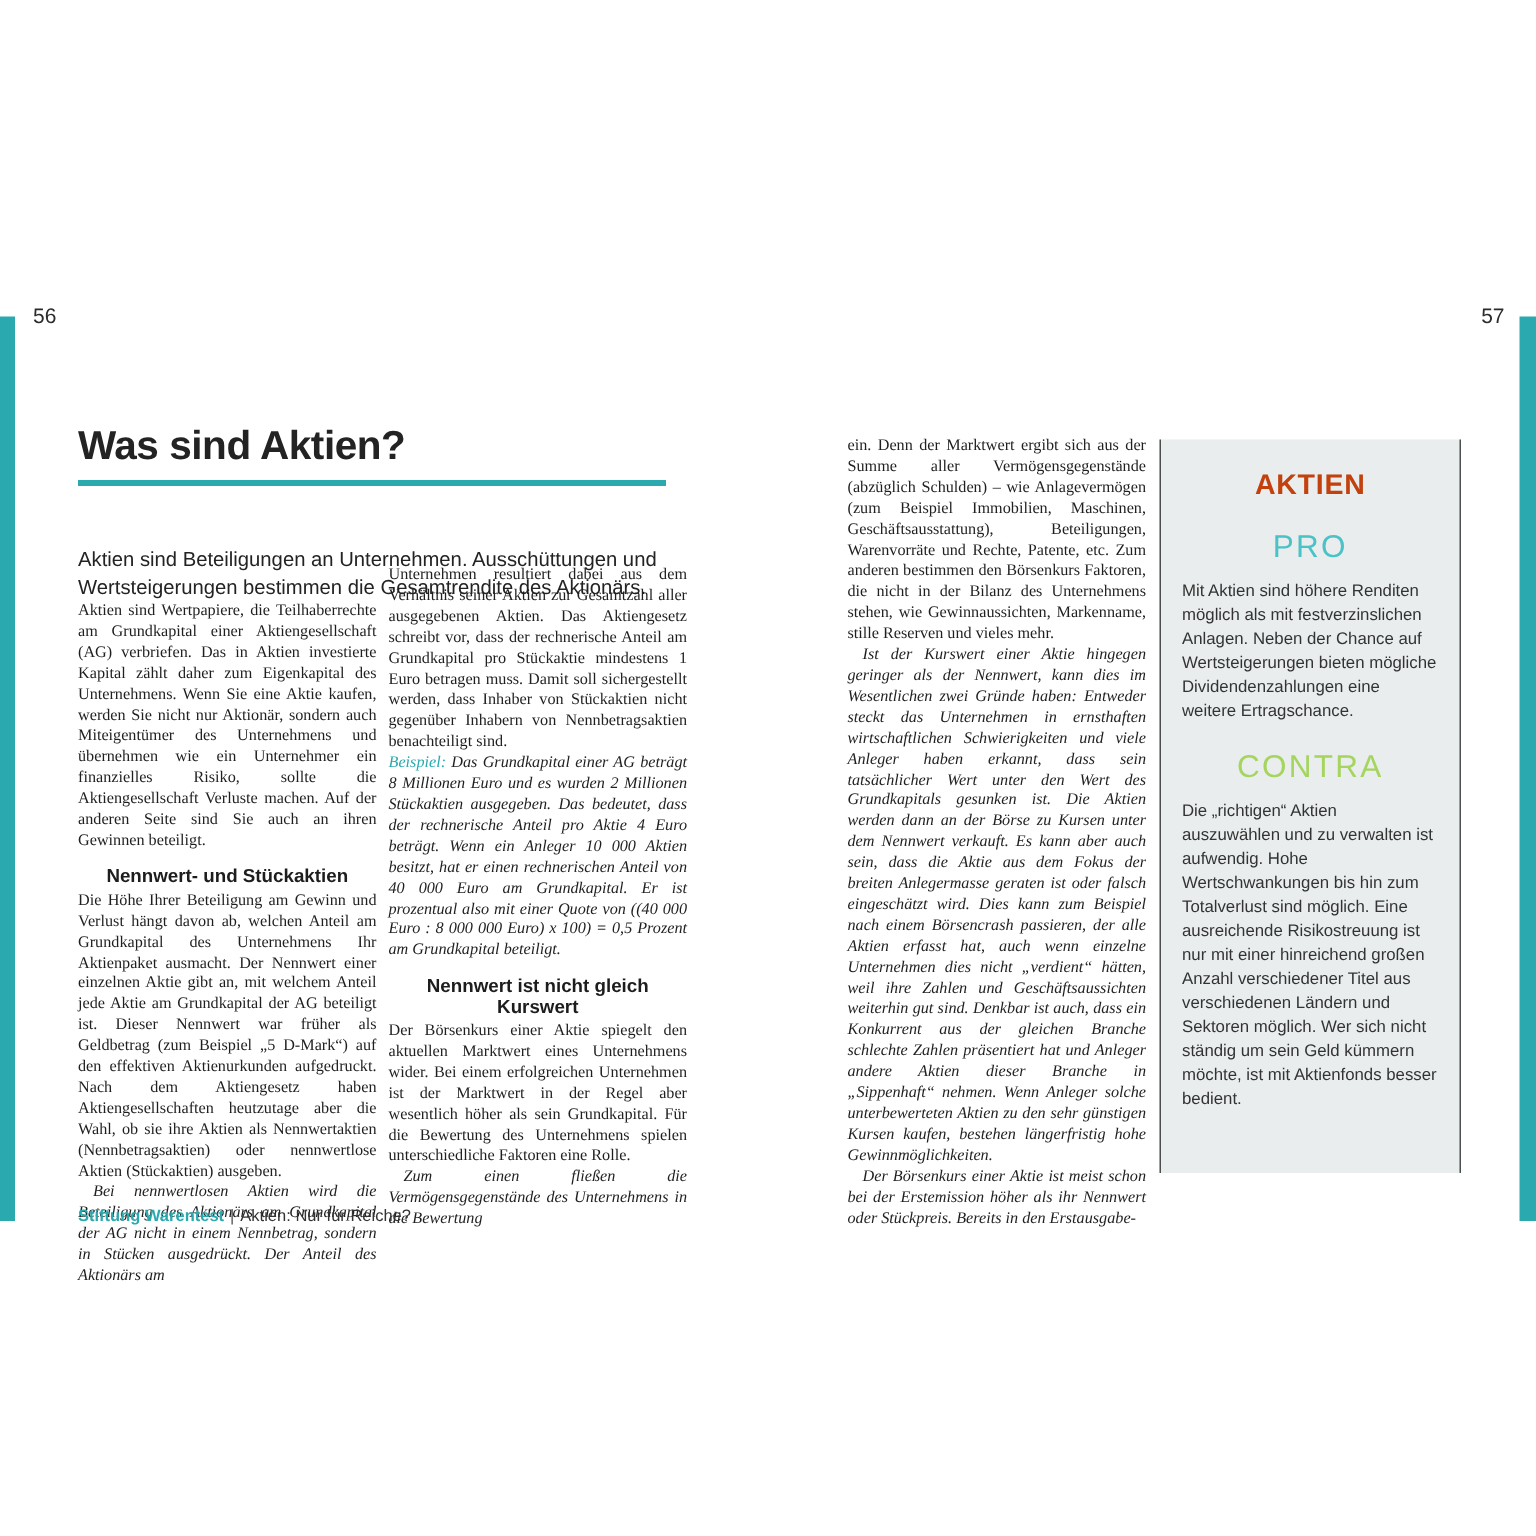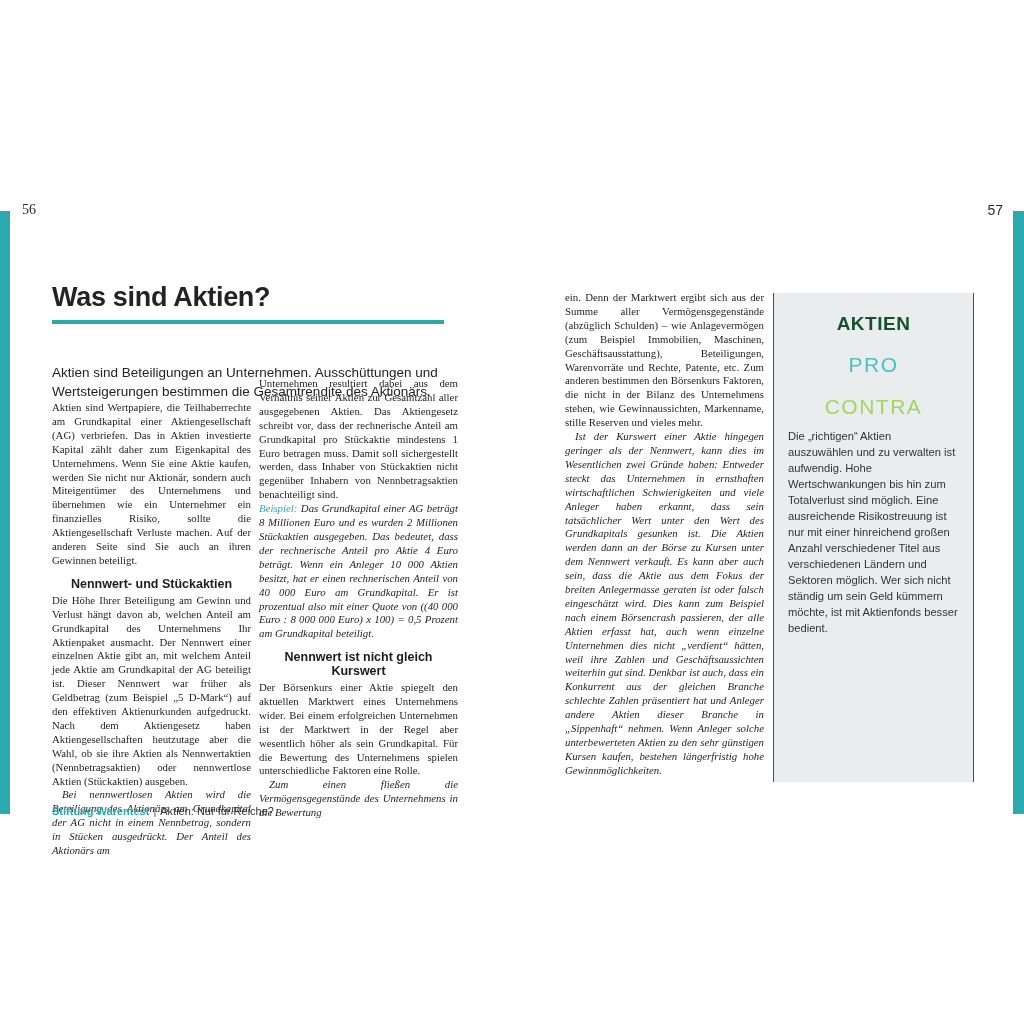--- a/index.html
+++ b/index.html
@@ -4,21 +4,21 @@
 <style>
   html,body{margin:0;padding:0;}
   body{
     width:1024px;height:1024px;position:relative;background:#ffffff;
     font-family:"Liberation Sans",sans-serif;color:#232323;overflow:hidden;
   }
   .spine{position:absolute;top:211px;width:10px;height:603px;background:#2AA9AF;}
   .spine.left{left:0;}
   .spine.right{right:0;width:11px;}
   .pagenum{position:absolute;top:202px;font-size:14px;color:#2b2b2b;}
-  .pagenum.left{left:22px;font-family:Liberation Serif, serif;}
+  .pagenum.left{left:22px;}
   .pagenum.right{right:21px;}
   .heading{
     position:absolute;left:52px;top:282px;margin:0;
     font-size:27px;font-weight:bold;color:#232323;letter-spacing:-0.3px;
   }
   .rule{position:absolute;left:52px;top:320px;width:392px;height:4px;background:#2AA9AF;}
   .intro{
     position:absolute;left:52px;top:332px;width:424px;
     font-size:13.5px;line-height:1.38;color:#232323;margin-top:32px;
   }
@@ -38,21 +38,21 @@
   }
   .example{margin-top:13px;font-style:italic;}
   .example .label{color:#2AA9AF;}
   .infobox{
     position:absolute;left:773px;top:293px;width:201px;height:489px;
     box-sizing:border-box;background:#E9EDED;
     border-left:1px solid #4b4f4f;border-right:1px solid #4b4f4f;
     padding:20px 14px 0;
   }
   .ib-title{
-    text-align:center;font-size:19px;font-weight:bold;color:#14532d;
+    text-align:center;font-size:19px;font-weight:bold;color:#c2410c;
     letter-spacing:0.5px;margin:0 0 13px;
   }
   .ib-text{font-size:11.2px;line-height:1.43;color:#333333;}
   .ib-text .bold{font-weight:bold;}
   .ib-sub{
     text-align:center;font-size:21px;font-weight:normal;
     color:#4BC2C6;letter-spacing:1.5px;margin:18px 0 9px;
   }
   .ib-sub.contra{color:#A5D55F;}
   .footer{position:absolute;left:52px;top:805px;font-size:11px;color:#333333;}
@@ -83,24 +83,26 @@
   <p>Unternehmen resultiert dabei aus dem Verhältnis seiner Aktien zur Gesamtzahl aller ausgegebenen Aktien. Das Aktiengesetz schreibt vor, dass der rechnerische Anteil am Grundkapital pro Stückaktie mindestens 1 Euro betragen muss. Damit soll sichergestellt werden, dass Inhaber von Stückaktien nicht gegenüber Inhabern von Nennbetragsaktien benachteiligt sind.</p>
   <p class="example"><span class="label">Beispiel:</span><span> Das Grundkapital einer AG beträgt 8 Millionen Euro und es wurden 2 Millionen Stückaktien ausgegeben. Das bedeutet, dass der rechnerische Anteil pro Aktie 4 Euro beträgt. Wenn ein Anleger 10 000 Aktien besitzt, hat er einen rechnerischen Anteil von 40 000 Euro am Grundkapital. Er ist prozentual also mit einer Quote von ((40 000 Euro : 8 000 000 Euro) x 100) = 0,5 Prozent am Grundkapital beteiligt.</span></p>
   <h3>Nennwert ist nicht gleich Kurswert</h3>
   <p>Der Börsenkurs einer Aktie spiegelt den aktuellen Marktwert eines Unternehmens wider. Bei einem erfolgreichen Unternehmen ist der Marktwert in der Regel aber wesentlich höher als sein Grundkapital. Für die Bewertung des Unternehmens spielen unterschiedliche Faktoren eine Rolle.</p>
   <p class="indent">Zum einen fließen die Vermögensgegenstände des Unternehmens in die Bewertung</p>
 </div>
 
 <div class="bodycol" id="col3">
   <p>ein. Denn der Marktwert ergibt sich aus der Summe aller Vermögensgegenstände (abzüglich Schulden) – wie Anlagevermögen (zum Beispiel Immobilien, Maschinen, Geschäftsausstattung), Beteiligungen, Warenvorräte und Rechte, Patente, etc. Zum anderen bestimmen den Börsenkurs Faktoren, die nicht in der Bilanz des Unternehmens stehen, wie Gewinnaussichten, Markenname, stille Reserven und vieles mehr.</p>
   <p class="indent">Ist der Kurswert einer Aktie hingegen geringer als der Nennwert, kann dies im Wesentlichen zwei Gründe haben: Entweder steckt das Unternehmen in ernsthaften wirtschaftlichen Schwierigkeiten und viele Anleger haben erkannt, dass sein tatsächlicher Wert unter den Wert des Grundkapitals gesunken ist. Die Aktien werden dann an der Börse zu Kursen unter dem Nennwert verkauft. Es kann aber auch sein, dass die Aktie aus dem Fokus der breiten Anlegermasse geraten ist oder falsch eingeschätzt wird. Dies kann zum Beispiel nach einem Börsencrash passieren, der alle Aktien erfasst hat, auch wenn einzelne Unternehmen dies nicht „verdient“ hätten, weil ihre Zahlen und Geschäftsaussichten weiterhin gut sind. Denkbar ist auch, dass ein Konkurrent aus der gleichen Branche schlechte Zahlen präsentiert hat und Anleger andere Aktien dieser Branche in „Sippenhaft“ nehmen. Wenn Anleger solche unterbewerteten Aktien zu den sehr günstigen Kursen kaufen, bestehen längerfristig hohe Gewinnmöglichkeiten.</p>
+  <p class="indent">Der Börsenkurs einer Aktie ist meist schon bei der Erstemission höher als ihr Nennwert oder Stückpreis. Bereits in den Erstausgabe-</p>
 </div>
 
 <div class="infobox">
   <div class="ib-title">AKTIEN</div>
   <div class="ib-sub">PRO</div>
+  <div class="ib-text">Mit Aktien sind höhere Renditen möglich als mit festverzinslichen Anlagen. Neben der Chance auf Wertsteigerungen bieten mögliche Dividendenzahlungen eine weitere Ertragschance.</div>
   <div class="ib-sub contra">CONTRA</div>
   <div class="ib-text">Die „richtigen“ Aktien auszuwählen und zu verwalten ist aufwendig. Hohe Wertschwankungen bis hin zum Totalverlust sind möglich. Eine ausreichende Risikostreuung ist nur mit einer hinreichend großen Anzahl verschiedener Titel aus verschiedenen Ländern und Sektoren möglich. Wer sich nicht ständig um sein Geld kümmern möchte, ist mit Aktienfonds besser bedient.</div>
 </div>
 
 <div class="footer">
   <span class="brand">Stiftung Warentest</span><span class="sep">|</span><span>Aktien: Nur für Reiche?</span>
 </div>
 
 </body></html>

